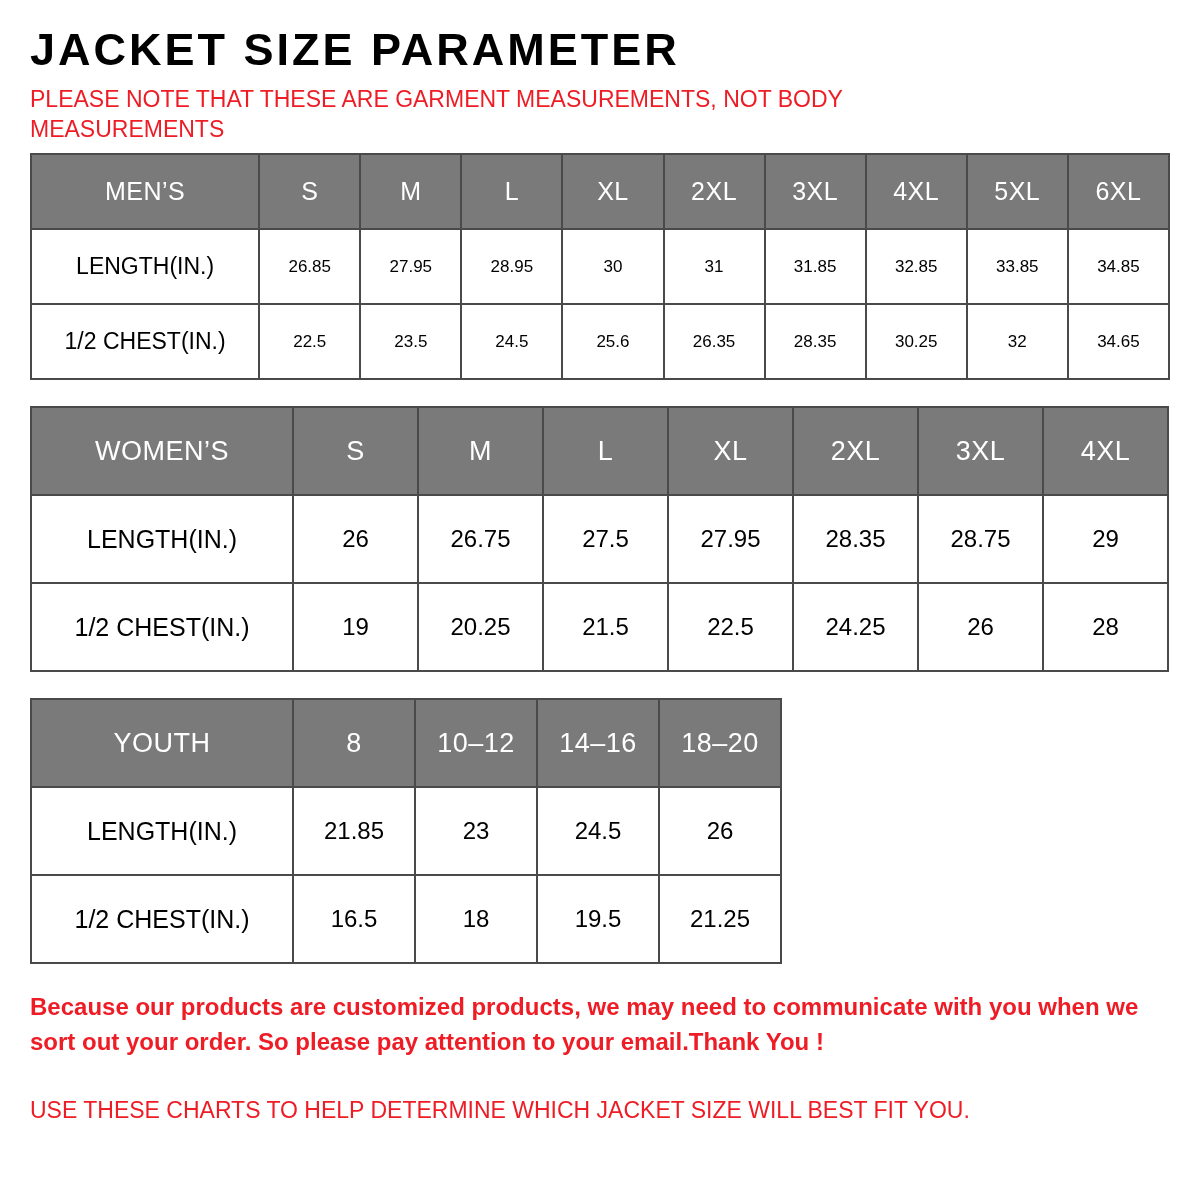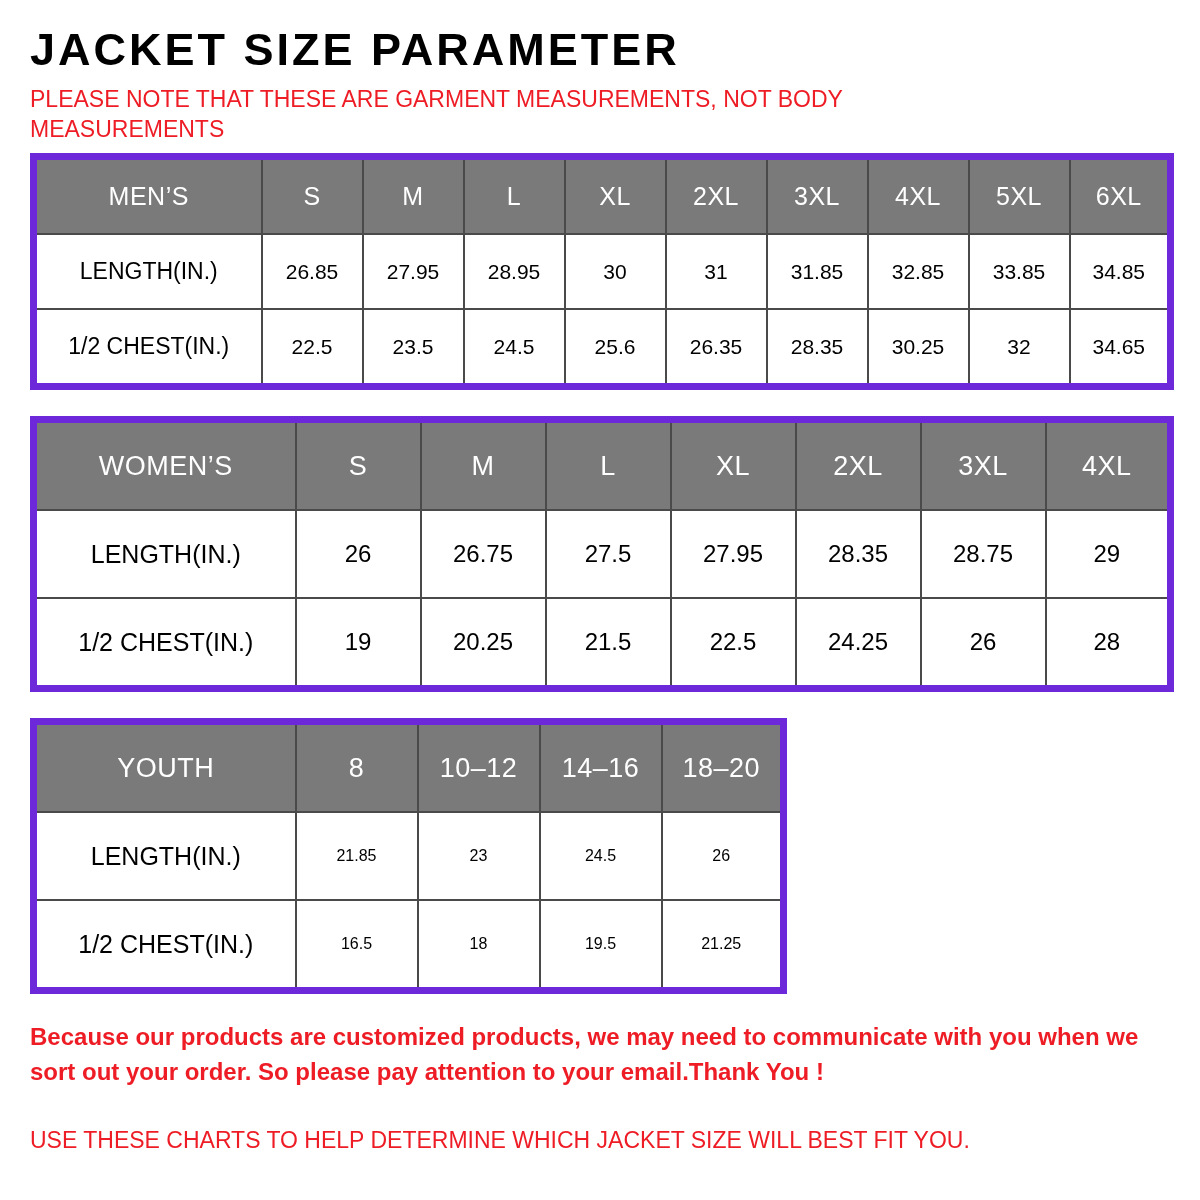--- a/index.html
+++ b/index.html
@@ -33,21 +33,21 @@
     color: #ee1c25;
     font-size: 23px;
     line-height: 1.28;
     margin: 0 0 9px 0;
     max-width: 930px;
   }
   table.sizechart {
     border-collapse: collapse;
     table-layout: fixed;
     margin-bottom: 26px;
-    border: 7px solid #6d28d9;
+    border: 2px solid #6d28d9;
   }
   table.sizechart td {
     border: 2px solid #4a4a4a;
     text-align: center;
     vertical-align: middle;
     font-size: 22px;
     color: #000;
     background: #ffffff;
     padding: 0;
     height: 72px;
@@ -64,37 +64,37 @@
   }
   table.sizechart td.rowlabel {
     font-size: 25px;
     text-align: center;
   }
   
   #men-table { width: 1140px; }
   #men-table col.lbl { width: 228px; }
   #men-table col.val { width: 101px; }
   #men-table tr.header td { font-size: 25px; }
-  #men-table td { font-size: 21px; height: 73px; }
+  #men-table td { font-size: 17px; height: 73px; }
   #men-table td.rowlabel { font-size: 23px; }
 
   
   #women-table { width: 1132px; }
   #women-table col.lbl { width: 262px; }
   #women-table col.val { width: 125px; }
   #women-table tr.header td { font-size: 27px; }
   #women-table td { font-size: 24px; height: 86px; }
   #women-table td.rowlabel { font-size: 25px; }
 
   
   #youth-table { width: 750px; }
   #youth-table col.lbl { width: 262px; }
   #youth-table col.val { width: 122px; }
   #youth-table tr.header td { font-size: 27px; }
-  #youth-table td { font-size: 16px; height: 86px; }
+  #youth-table td { font-size: 24px; height: 86px; }
   #youth-table td.rowlabel { font-size: 25px; }
 
   .note-bottom {
     color: #ee1c25;
     font-size: 24px;
     line-height: 1.45;
     margin: 18px 0 12px 0;
     max-width: 1130px;
     font-weight: bold;
   }

